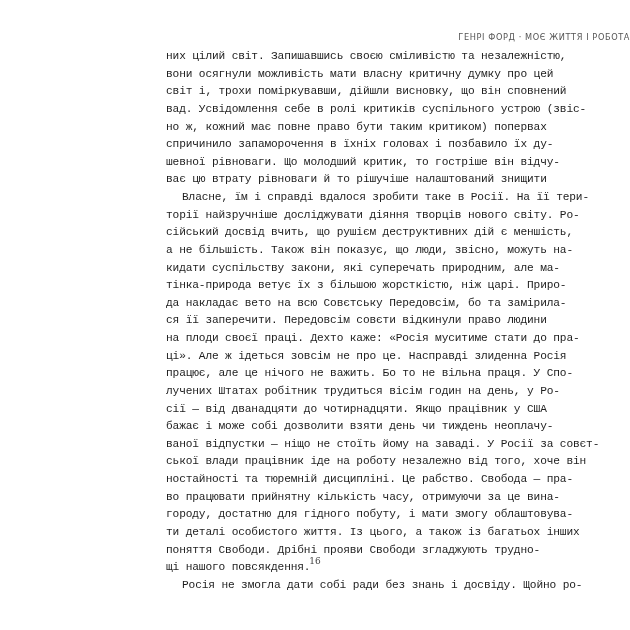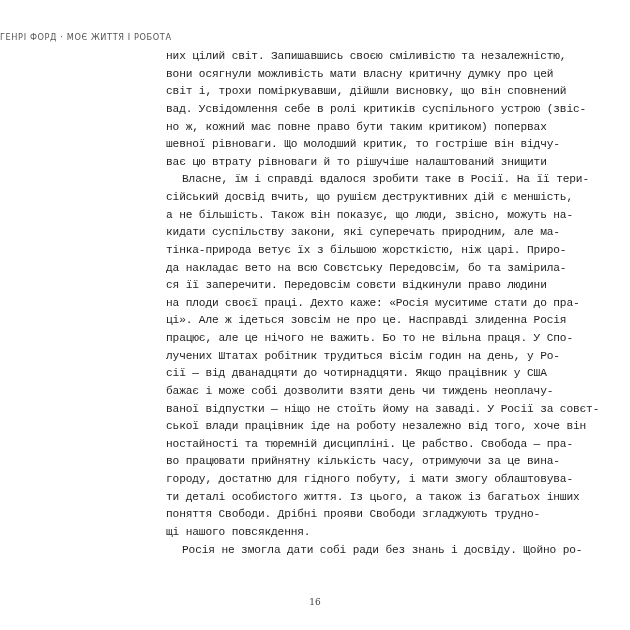--- a/index.html
+++ b/index.html
@@ -11,21 +11,21 @@
     font-family: "DejaVu Serif", serif;
   }
   .page {
     position: absolute; left: 0; top: 0;
     width: 630px; height: 630px;
     background: #ffffff;
   }
   .running-header {
     position: absolute;
     top: 32px; left: 0; width: 630px;
-    text-align: left;
+    text-align: right;
     font-family: "DejaVu Sans", sans-serif;
     font-size: 8.2px;
     letter-spacing: 0.6px;
     color: #555555;
     font-variant: small-caps;
     text-transform: uppercase;
   }
   .body-text {
     position: absolute;
     left: 166px; top: 48px;
@@ -40,41 +40,43 @@
     white-space: nowrap;
     text-align: justify;
     text-align-last: justify;
     letter-spacing: -0.15px;
     font-family: Liberation Mono, monospace;
   }
   .line.indent { padding-left: 16px; }
   .line.last { text-align-last: left; }
   .page-number {
     position: absolute;
-    top: 597px; left: 0; width: 630px;
+    top: 556px; left: 0; width: 630px;
     text-align: center;
     font-size: 9px;
     color: #444444;
   }
 </style>
 </head>
 <body>
 
 <div class="page">
   <div class="running-header">Генрі Форд · Моє життя і робота</div>
 
   <div class="body-text" id="body-text">
       <span class="line">них цілий світ. Запишавшись своєю сміливістю та незалежністю,</span>
       <span class="line">вони осягнули можливість мати власну критичну думку про цей</span>
       <span class="line">світ і, трохи поміркувавши, дійшли висновку, що він сповнений</span>
       <span class="line">вад. Усвідомлення себе в ролі критиків суспільного устрою (звіс-</span>
       <span class="line">но ж, кожний має повне право бути таким критиком) поперваx</span>
+      <span class="line">спричинило запаморочення в їхніх головах і позбавило їх ду-</span>
       <span class="line">шевної рівноваги. Що молодший критик, то гостріше він відчу-</span>
       <span class="line">ває цю втрату рівноваги й то рішучіше налаштований знищити</span>
       <span class="line indent">Власне, їм і справді вдалося зробити таке в Росії. На її тери-</span>
+      <span class="line">торії найзручніше досліджувати діяння творців нового світу. Ро-</span>
       <span class="line">сійський досвід вчить, що рушієм деструктивних дій є меншість,</span>
       <span class="line">а не більшість. Також він показує, що люди, звісно, можуть на-</span>
       <span class="line">кидати суспільству закони, які суперечать природним, але ма-</span>
       <span class="line">тінка-природа ветує їх з більшою жорсткістю, ніж царі. Приро-</span>
       <span class="line">да накладає вето на всю Совєтську Передовсім, бо та замірила-</span>
       <span class="line">ся її заперечити. Передовсім совєти відкинули право людини</span>
       <span class="line">на плоди своєї праці. Дехто каже: «Росія муситиме стати до пра-</span>
       <span class="line">ці». Але ж ідеться зовсім не про це. Насправді злиденна Росія</span>
       <span class="line">працює, але це нічого не важить. Бо то не вільна праця. У Спо-</span>
       <span class="line">лучених Штатах робітник трудиться вісім годин на день, у Ро-</span>

